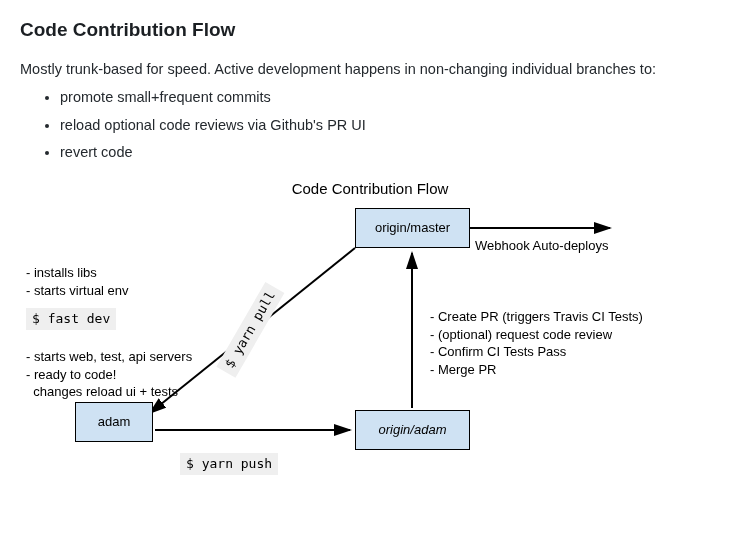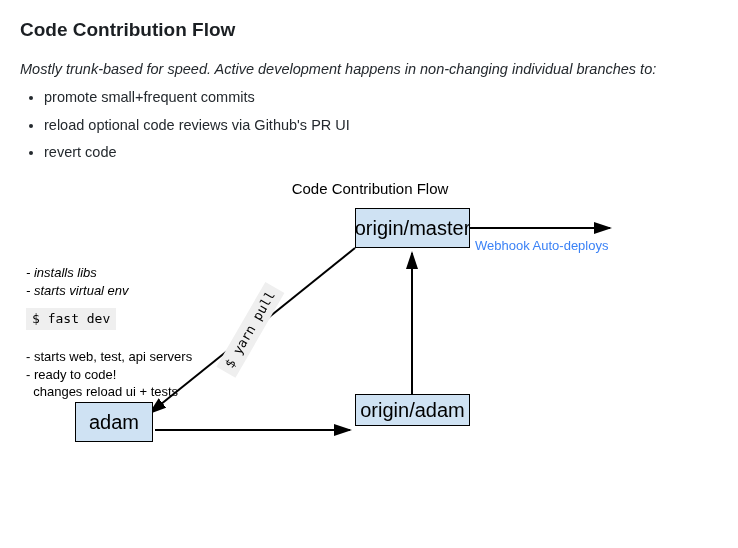--- a/index.html
+++ b/index.html
@@ -11,44 +11,44 @@
     font-size: 14.5px;
     line-height: 1.5;
     background: #fff;
   }
   h2 {
     font-size: 19px;
     font-weight: 600;
     margin: 0 0 14px 0;
     color: #1b1f23;
   }
-  .intro { margin-bottom: 6px; color: #24292e; font-style: italic; }
+  .intro { margin-bottom: 6px; color: #24292e; }
   ul.bullets { margin: 4px 0 14px 24px; padding: 0; }
-  ul.bullets li { margin: 6px 0; }
+  ul.bullets li { margin: 6px 16px; }
   .diagram {
     position: relative;
     width: 700px;
     height: 360px;
   }
   .diagram-title {
     position: absolute;
     top: 0; left: 0; right: 0;
     text-align: center;
     font-size: 15px;
     color: #000;
   }
   svg.arrows { position: absolute; left: 0; top: 0; width: 700px; height: 360px; }
   .node {
     position: absolute;
     background: #cfe2f3;
     border: 1px solid #000;
     display: flex;
     align-items: center;
     justify-content: center;
-    font-size: 20px;
+    font-size: 13px;
     color: #000;
     padding: 0 6px;
   }
   .cmd {
     font-family: ui-monospace, SFMono-Regular, Menlo, Consolas, monospace;
     background: #efefef;
     padding: 1px 6px;
     font-size: 13px;
     color: #000;
     display: inline-block;
@@ -60,21 +60,21 @@
   .notes {
     position: absolute;
     font-size: 13px;
     color: #000;
     line-height: 1.35;
     white-space: nowrap;
   }
   .edge-label {
     position: absolute;
     font-size: 13px;
-    color: #3b82f6;
+    color: #000000;
   }
   .abs-cmd { position: absolute; }
 </style>
 </head>
 <body>
 
 <h2>Code Contribution Flow</h2>
 <p class="intro">Mostly trunk-based for speed. Active development happens in non-changing individual branches to:</p>
 <ul class="bullets">
   <li>promote small+frequent commits</li>
@@ -96,28 +96,33 @@
 
     <line x1="135" y1="252" x2="330" y2="252" stroke="#000" stroke-width="2" marker-end="url(#ah)"></line>
 
     <line x1="392" y1="230" x2="392" y2="75" stroke="#000" stroke-width="2" marker-end="url(#ah)"></line>
 
     <line x1="450" y1="50" x2="590" y2="50" stroke="#000" stroke-width="2" marker-end="url(#ah)"></line>
   </svg>
 
   <div class="node" style="left:335px; top:30px; width:115px; height:40px;">origin/master</div>
   <div class="node" style="left:55px; top:224px; width:78px; height:40px;">adam</div>
-  <div class="node" style="left:335px; top:216px; width:115px; height:32px;">origin/adam</div>
+  <div class="node" style="left:335px; top:232px; width:115px; height:40px;font-style:italic;">origin/adam</div>
 
-  <div class="notes" style="left:6px; top:86px; white-space:pre;font-style:italic;">- installs libs
+  <div class="notes" style="left:6px; top:86px; white-space:pre;">- installs libs
 - starts virtual env</div>
 
   <span class="cmd abs-cmd" style="left:6px; top:130px;">$ fast dev</span>
   <div class="notes" style="left:6px; top:150px; white-space:pre;margin-top:20px;">- starts web, test, api servers
 - ready to code!
   changes reload ui + tests</div>
 
   <span class="cmd abs-cmd cmd-rot" style="left:215px; top:178px;">$ yarn pull</span>
 
+  <span class="cmd abs-cmd" style="left:160px; top:275px;">$ yarn push</span>
 
+  <div class="notes" style="left:410px; top:130px; white-space:pre;">- Create PR (triggers Travis CI Tests)
+- (optional) request code review
+- Confirm CI Tests Pass
+- Merge PR</div>
 
   <div class="edge-label" style="left:455px; top:58px;">Webhook Auto-deploys</div>
 </div>
 
 </body></html>

